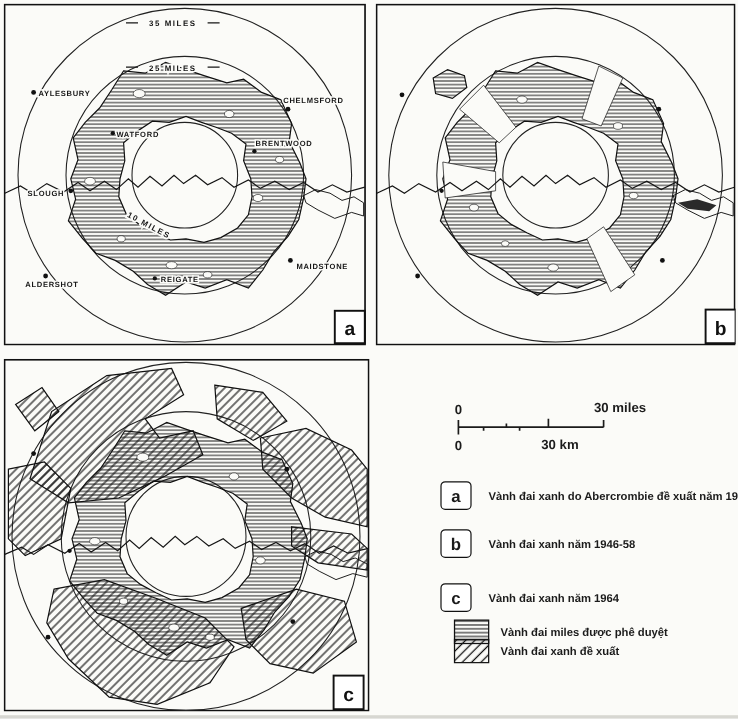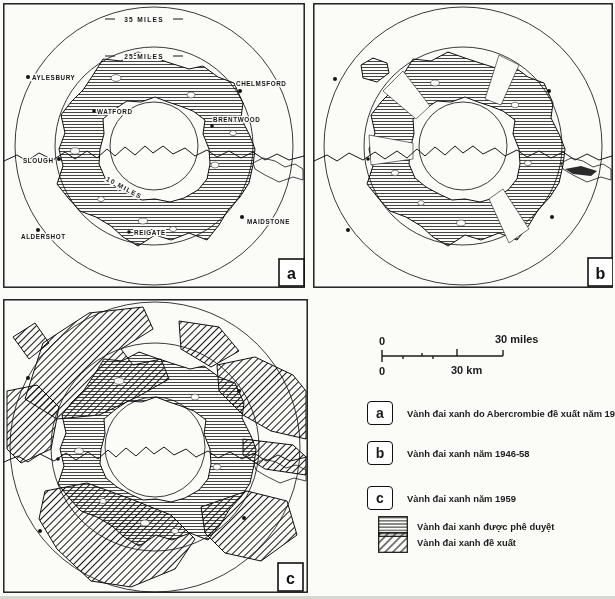--- a/index.html
+++ b/index.html
@@ -241,33 +241,33 @@
       <div class="legend-text">Vành đai xanh do Abercrombie đề xuất năm 1944</div>
     </div>
 
     <div class="legend-row" style="top:116px;">
       <div class="key-box">b</div>
       <div class="legend-text">Vành đai xanh năm 1946-58</div>
     </div>
 
     <div class="legend-row" style="top:161px;">
       <div class="key-box">c</div>
-      <div class="legend-text">Vành đai xanh năm 1959</div>
+      <div class="legend-text">Vành đai xanh năm 1964</div>
     </div>
 
     <div class="swatch-row" style="top:191px;">
       <svg class="swatch" viewBox="0 0 30 21">
         <defs>
           <pattern id="leg-h" width="4" height="3.2" patternUnits="userSpaceOnUse">
             <path d="M0,1.6 H4" stroke="#161616" stroke-width="0.9"></path>
           </pattern>
         </defs>
         <rect x="0.7" y="0.7" width="28.6" height="19.6" fill="url(#leg-h)" stroke="#111" stroke-width="1.2"></rect>
       </svg>
-      <div class="swatch-text">Vành đai xanh được phê duyệt</div>
+      <div class="swatch-text">Vành đai miles được phê duyệt</div>
     </div>
 
     <div class="swatch-row" style="top:207px;">
       <svg class="swatch" viewBox="0 0 30 21">
         <defs>
           <pattern id="leg-d" width="5.5" height="5.5" patternUnits="userSpaceOnUse" patternTransform="rotate(-45)">
             <path d="M0,2.7 H5.5" stroke="#161616" stroke-width="1.1"></path>
           </pattern>
         </defs>
         <rect x="0.7" y="0.7" width="28.6" height="19.6" fill="url(#leg-d)" stroke="#111" stroke-width="1.2"></rect>

